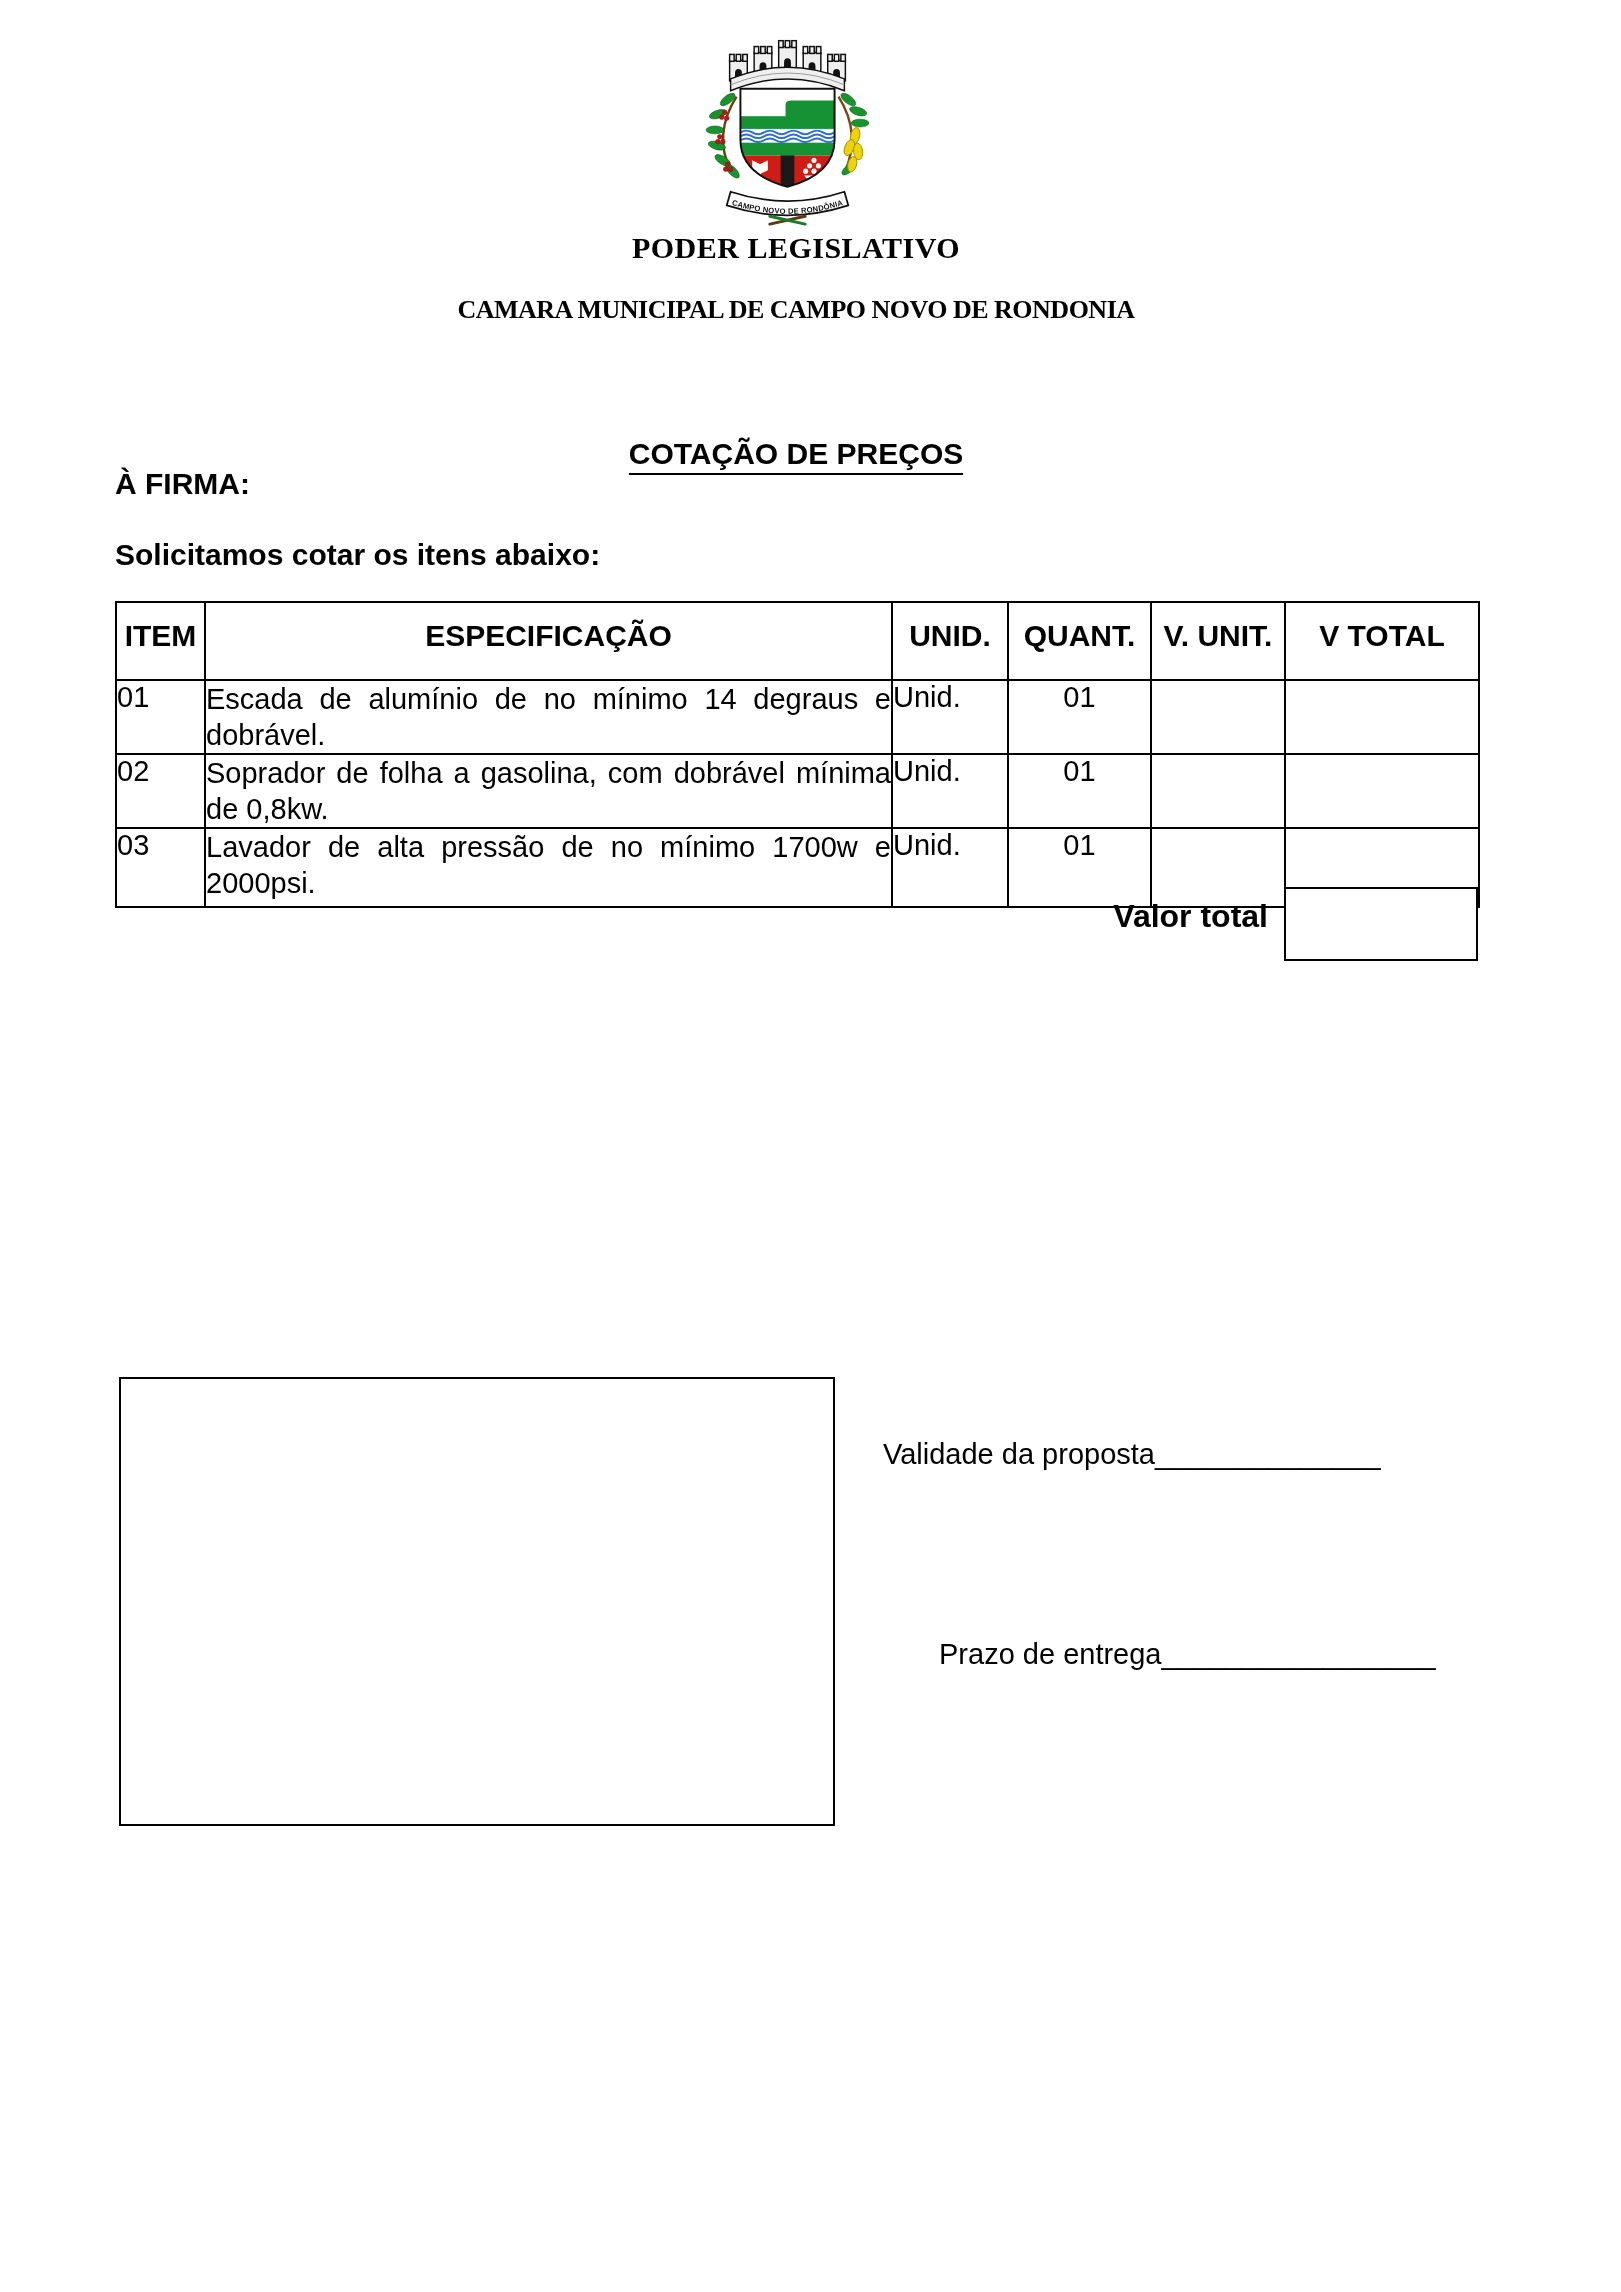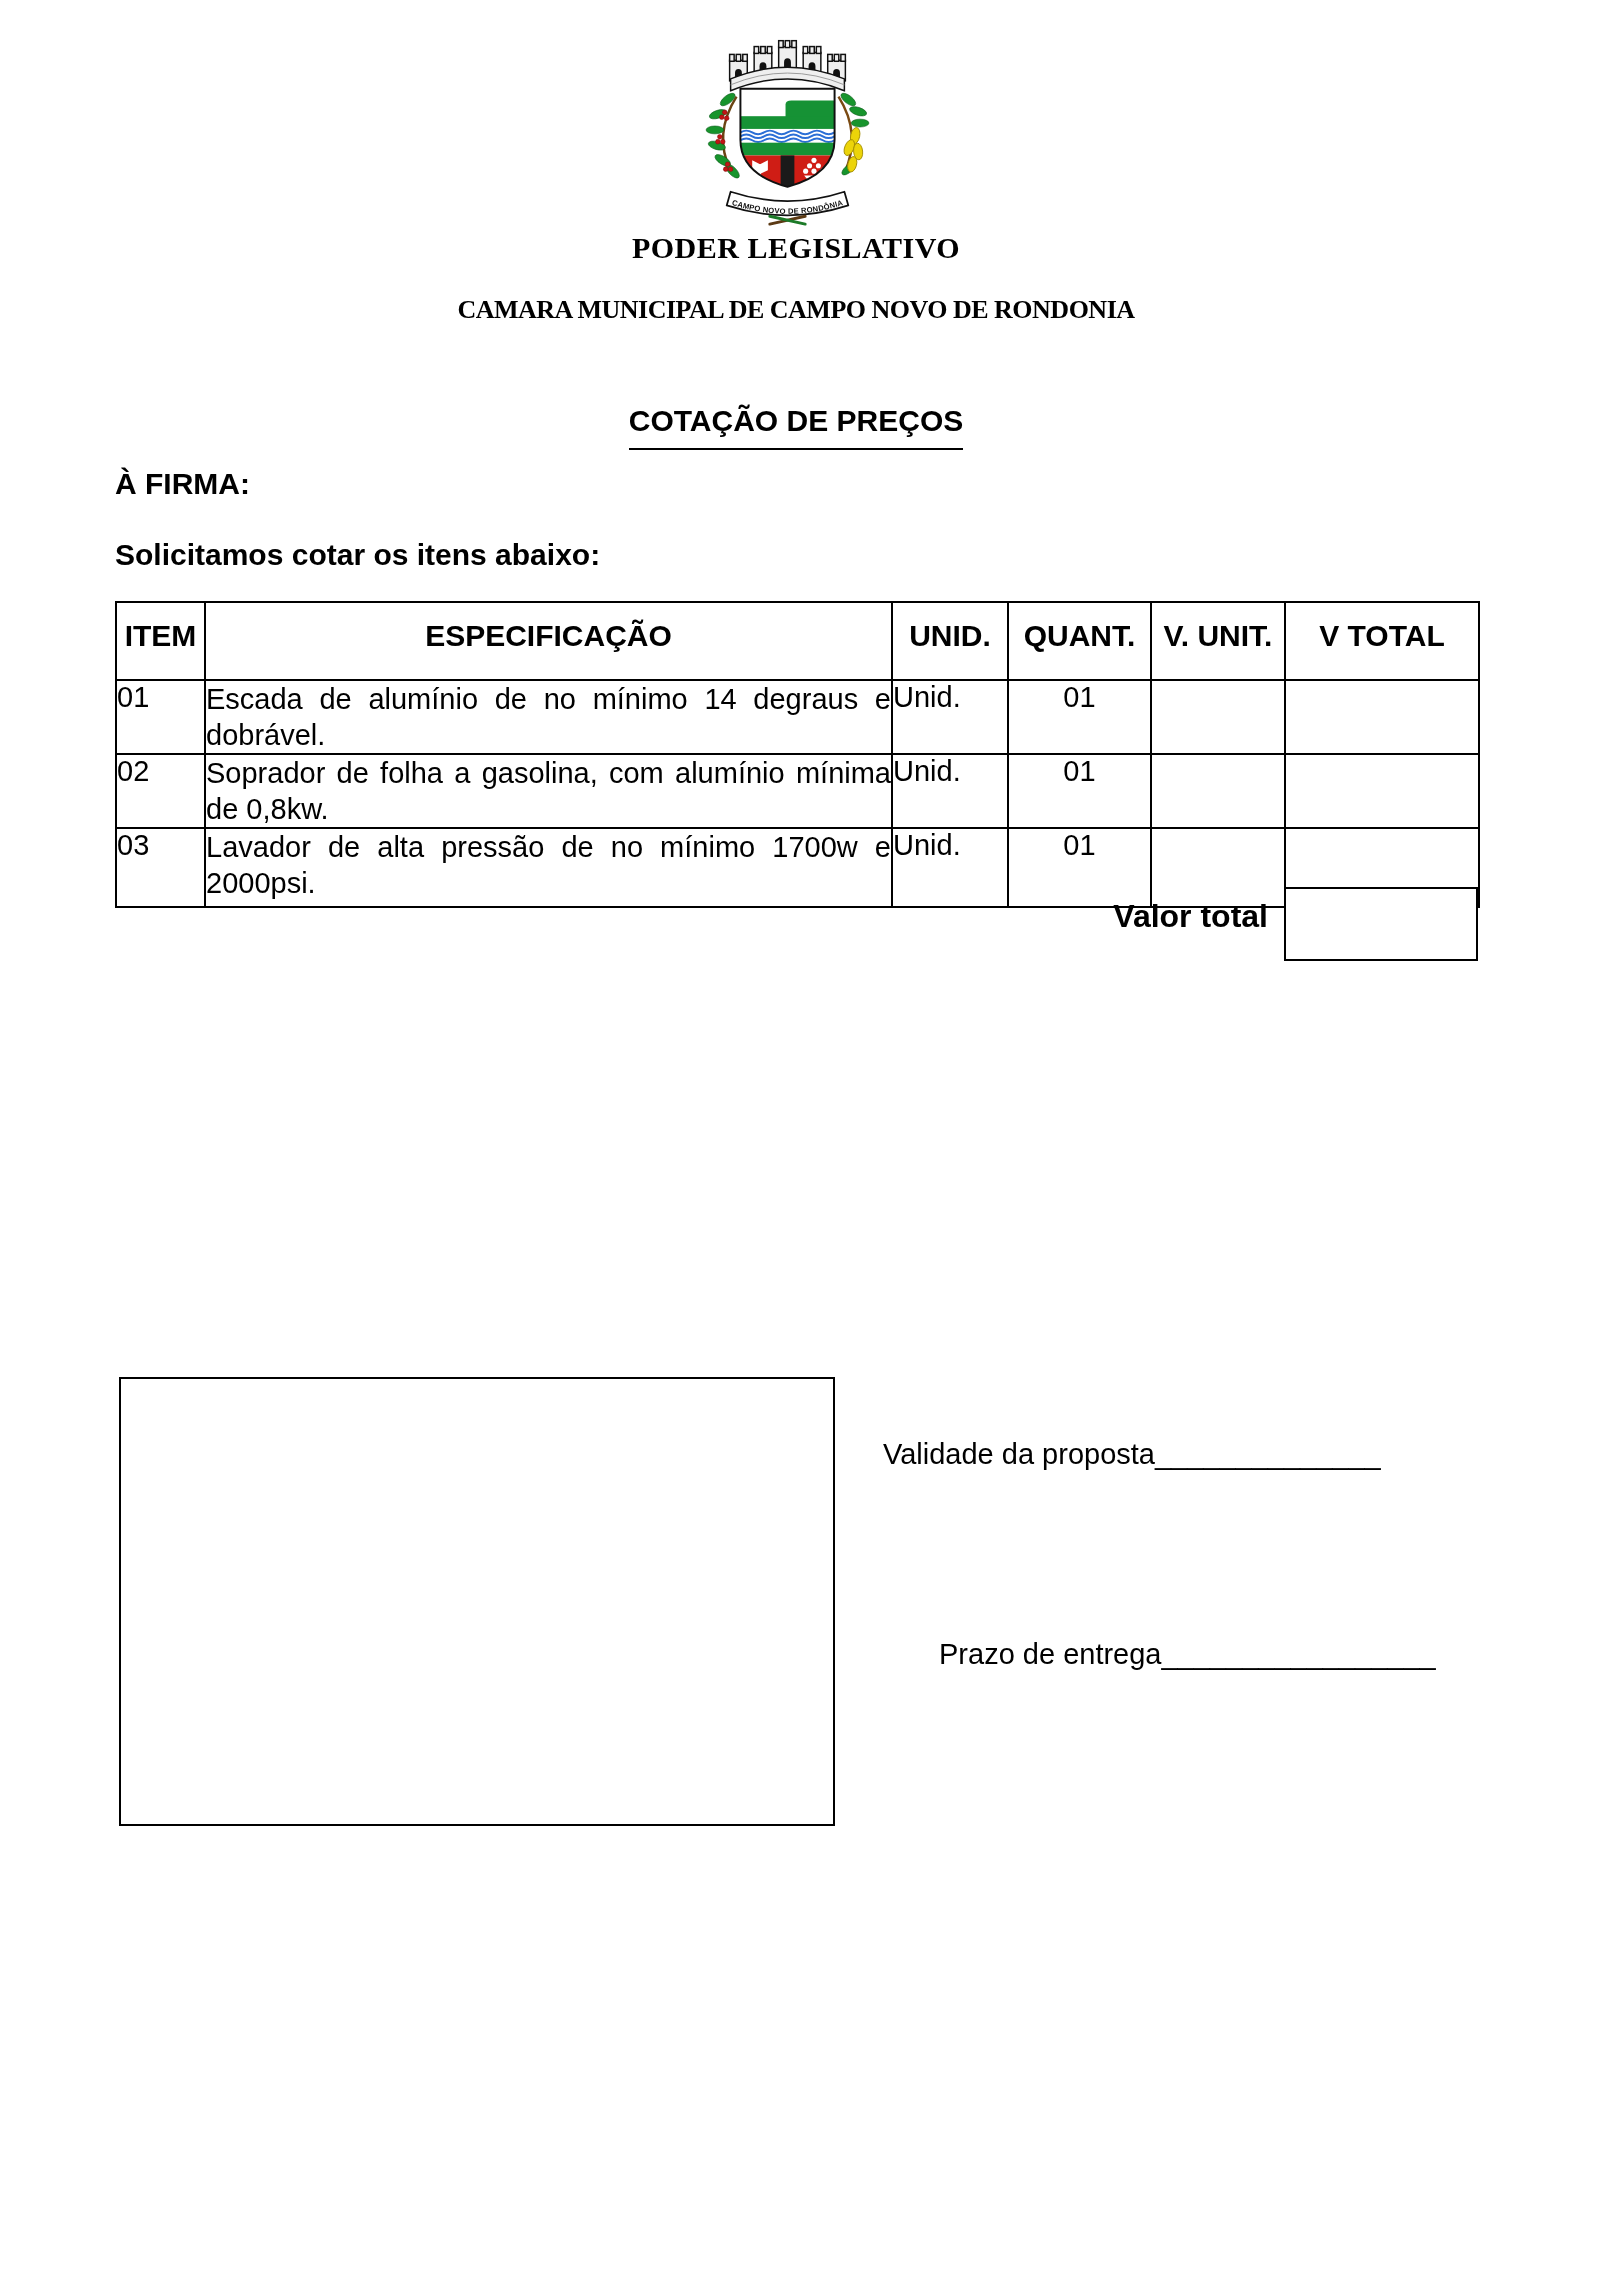--- a/index.html
+++ b/index.html
@@ -17,21 +17,21 @@
     top:231px;
     font-family:"Liberation Serif", serif;
     font-weight:bold;font-size:30px;letter-spacing:0.5px;
   }
   .org2{
     top:295px;
     font-family:"Liberation Serif", serif;
     font-weight:bold;font-size:26px;letter-spacing:-0.5px;
   }
   .doc-title{top:404px;font-weight:bold;font-size:30px;}
-  .doc-title span{display:inline-block;border-bottom:2.9px solid #000;padding-bottom:10px;}
+  .doc-title span{display:inline-block;border-bottom:2.9px solid #000;padding-bottom:2px;margin-top:33px;}
   .label-bold{font-weight:bold;font-size:30px;}
   .firma{left:115px;top:467px;}
   .intro{left:115px;top:538px;}
 
   table.quote{
     position:absolute;left:115px;top:601px;
     width:1363px;
     border-collapse:collapse;table-layout:fixed;
     font-size:29px;
   }
@@ -240,21 +240,21 @@
       <tr class="r1">
         <td class="c-item">01</td>
         <td class="c-spec">Escada de alumínio de no mínimo 14 degraus e dobrável.</td>
         <td class="c-unid">Unid.</td>
         <td class="c-quant">01</td>
         <td></td>
         <td></td>
       </tr>
       <tr class="r2">
         <td class="c-item">02</td>
-        <td class="c-spec">Soprador de folha a gasolina, com alumínio mínima de 0,8kw.</td>
+        <td class="c-spec">Soprador de folha a gasolina, com dobrável mínima de 0,8kw.</td>
         <td class="c-unid">Unid.</td>
         <td class="c-quant">01</td>
         <td></td>
         <td></td>
       </tr>
       <tr class="r3">
         <td class="c-item">03</td>
         <td class="c-spec">Lavador de alta pressão de no mínimo 1700w e 2000psi.</td>
         <td class="c-unid">Unid.</td>
         <td class="c-quant">01</td>

